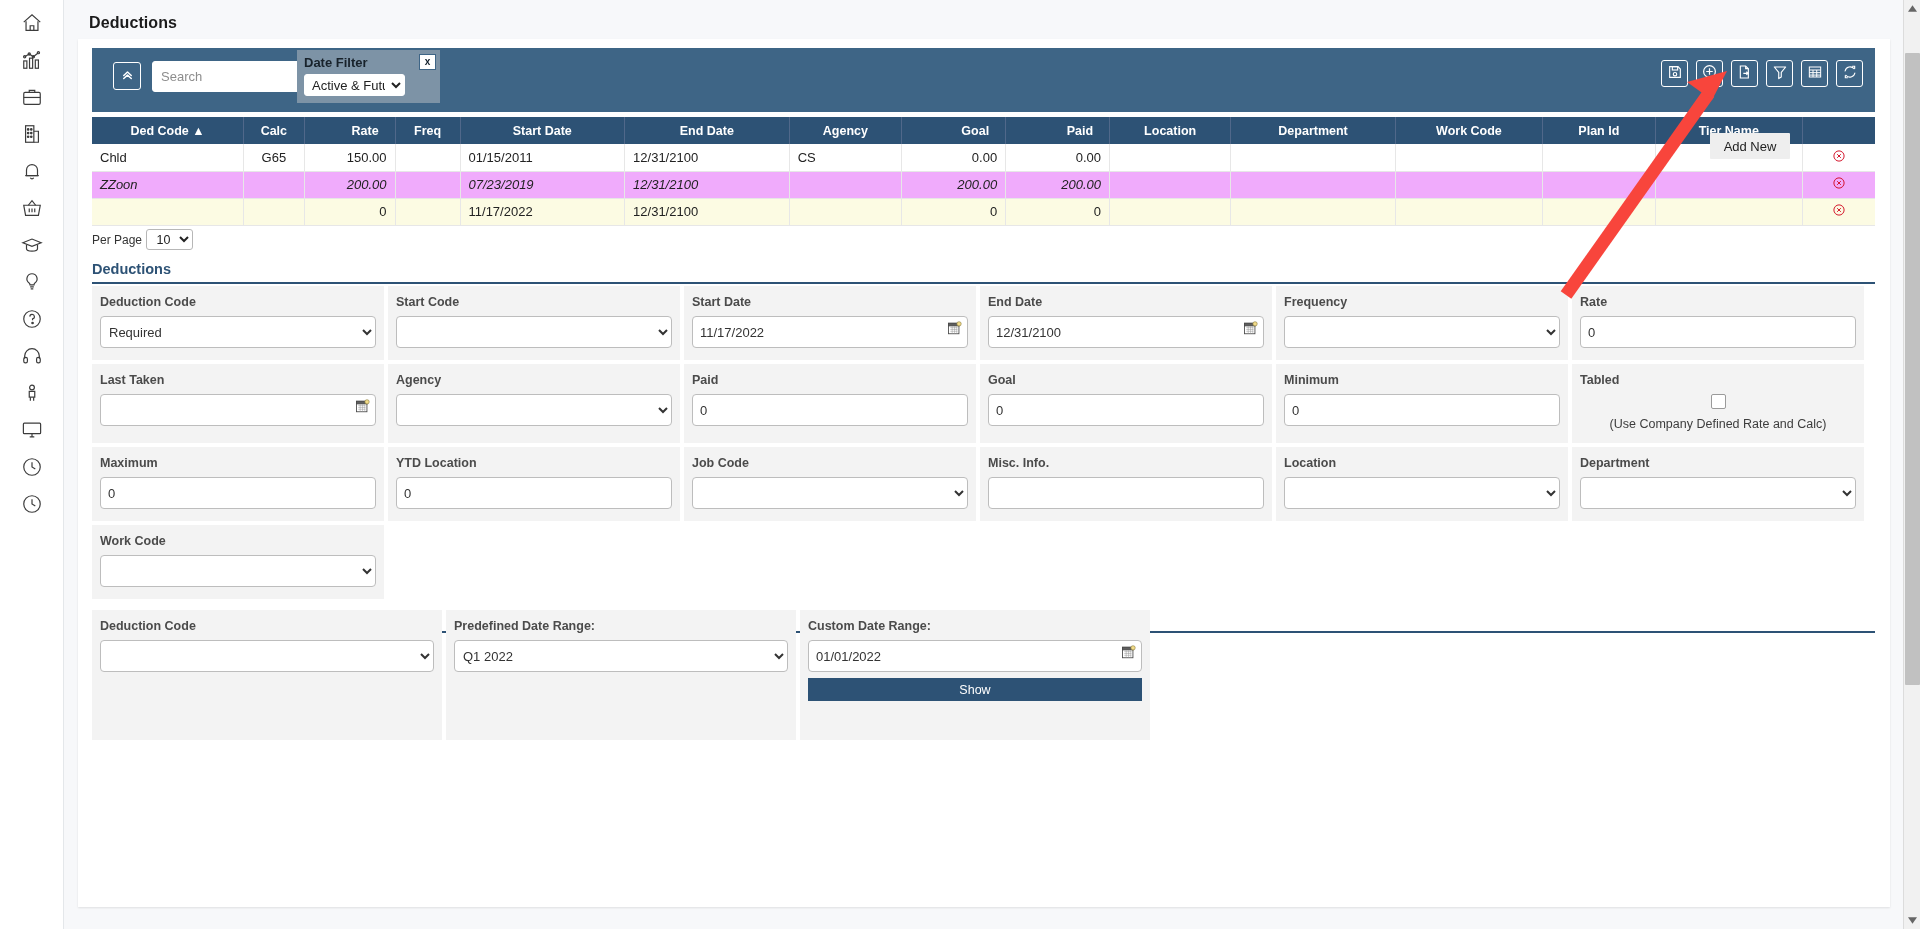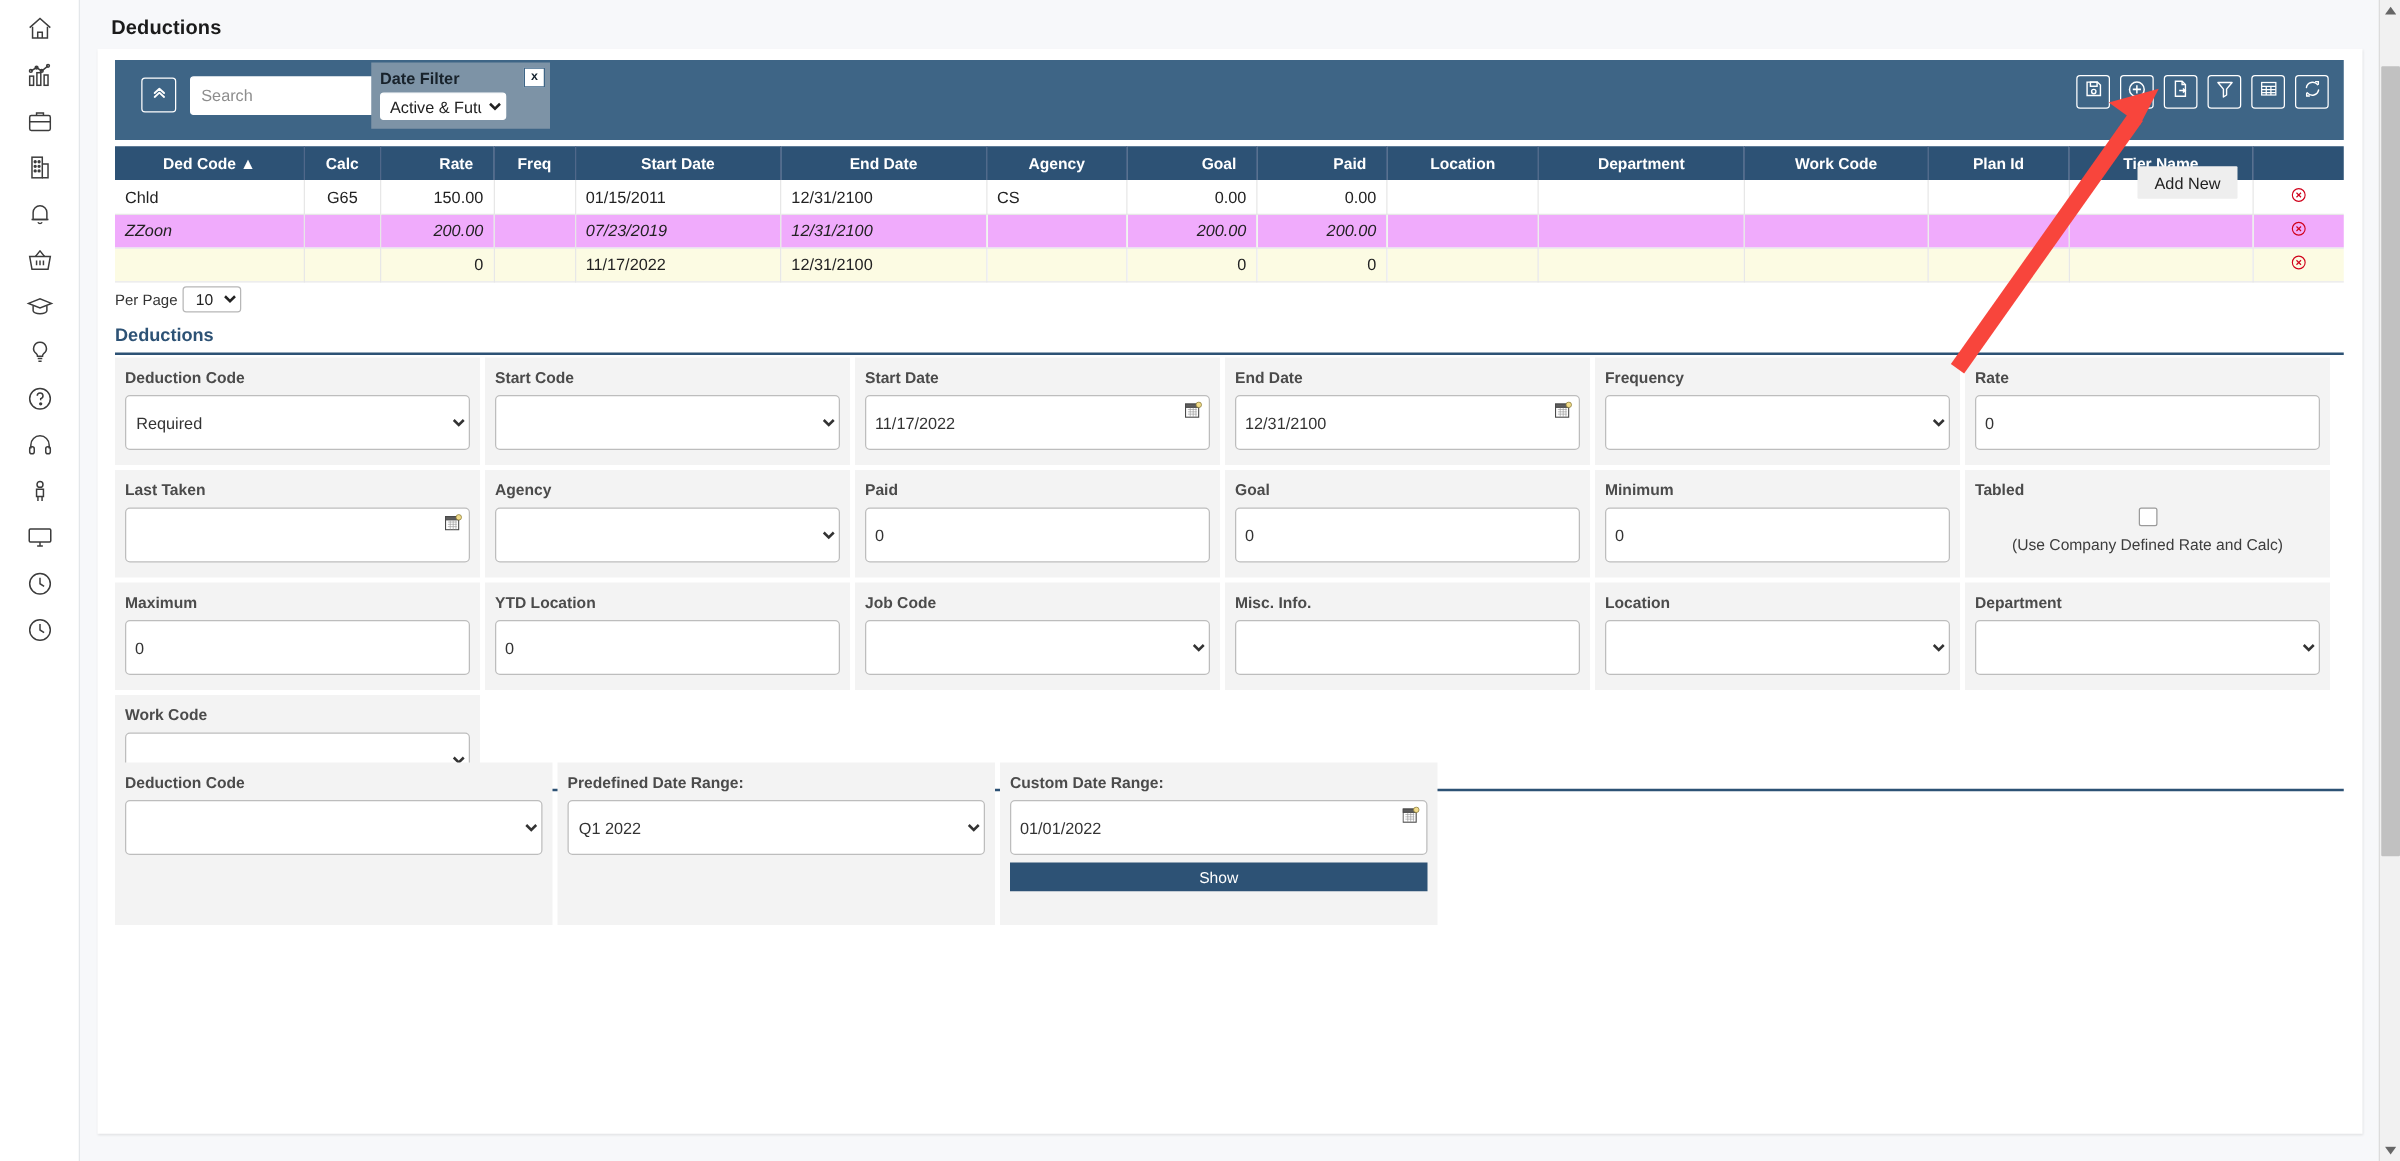--- a/index.html
+++ b/index.html
@@ -229,21 +229,21 @@
     padding: 9px 8px 12px 8px;
   }
   .flabel {
     font-size: 12.5px;
     font-weight: bold;
     color: #4b4b4b;
     margin-bottom: 7px;
     display: block;
   }
   .finput, .fselect {
-    width: 100%; height: 44px;
+    width: 100%; height: 32px;
     border: 1px solid #bdbdbd;
     border-radius: 4px;
     background: #ffffff;
     font-size: 13px;
     color: #333;
     padding: 0 7px;
     outline: none;
     font-family: "Liberation Sans", sans-serif;
   }
   .fselect { padding: 0 4px; }

